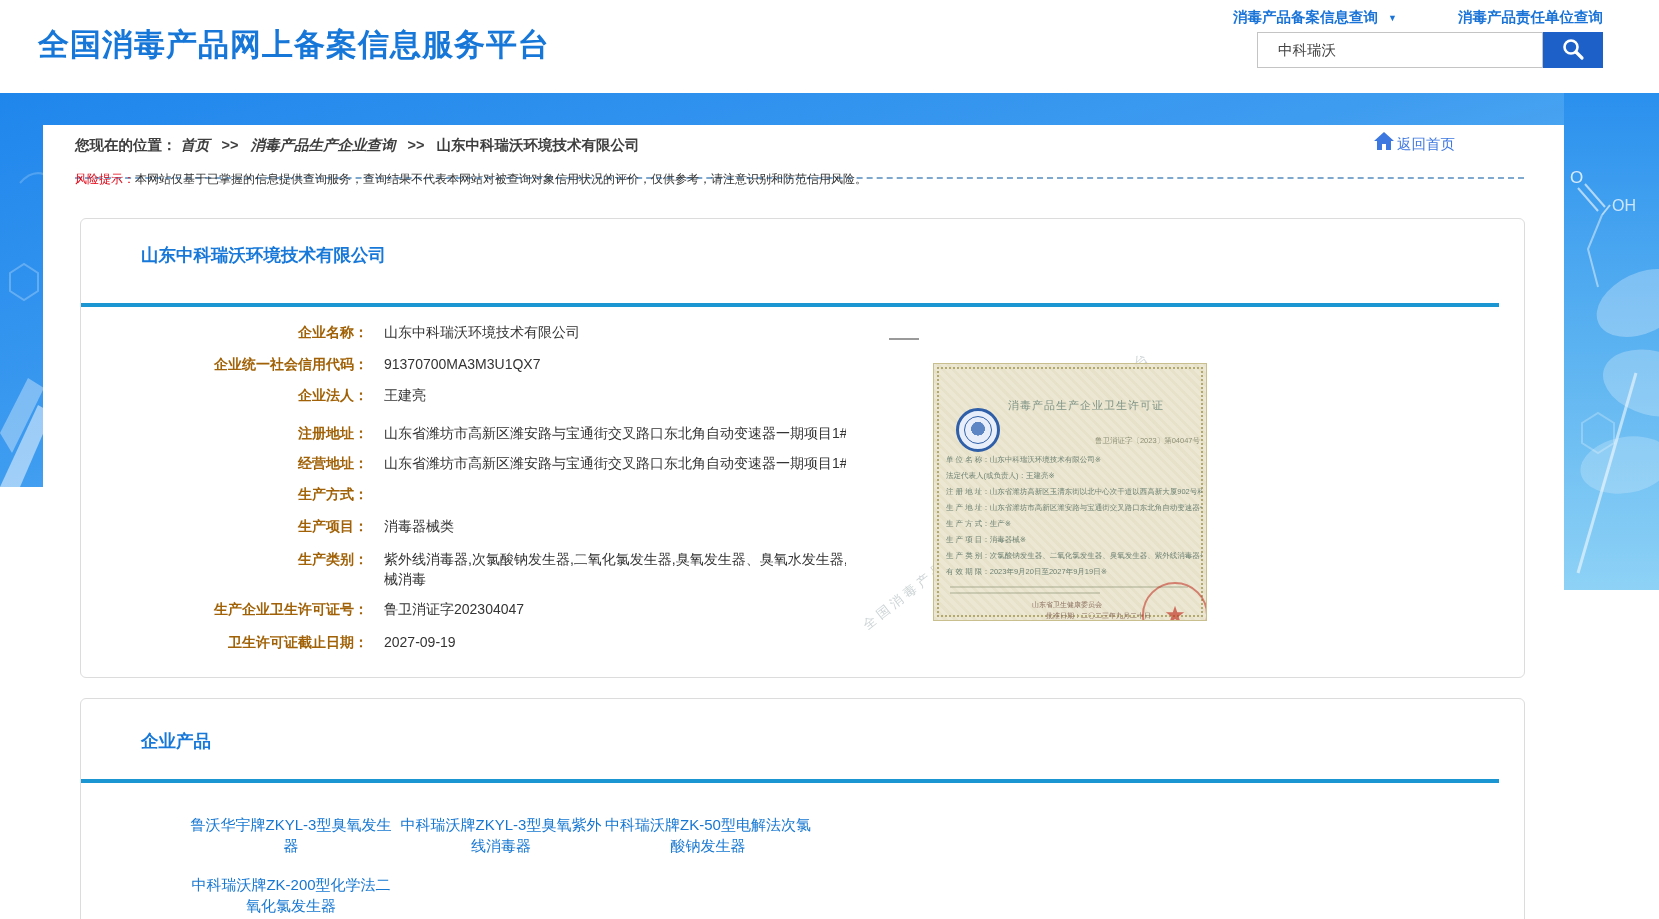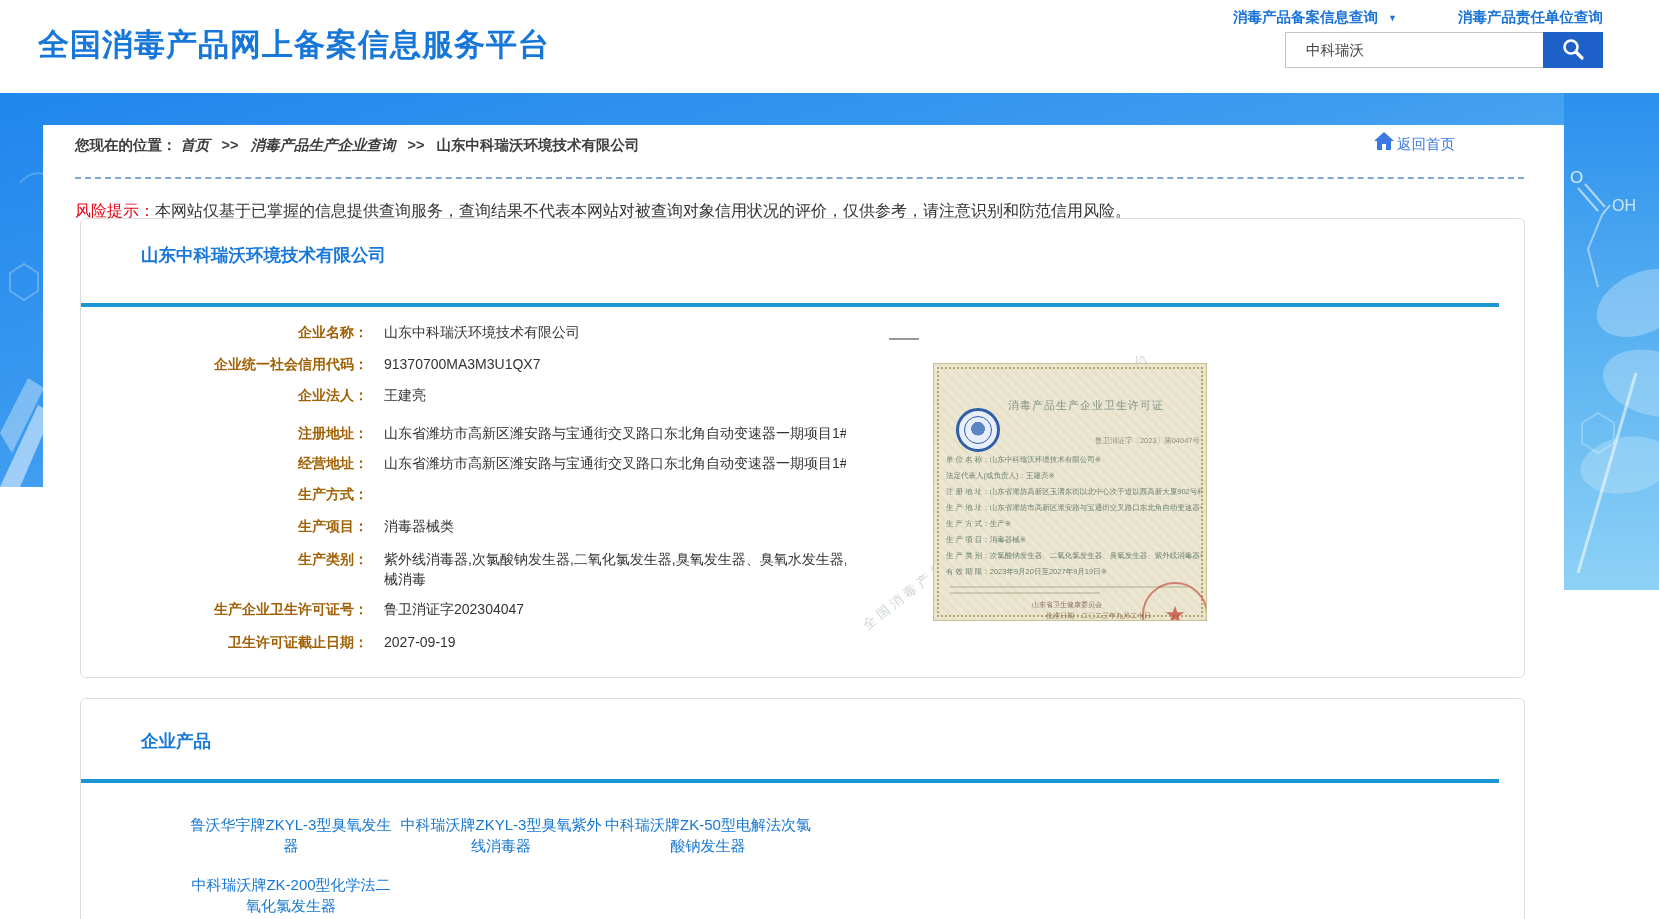--- a/index.html
+++ b/index.html
@@ -9,41 +9,41 @@
 
   
   .site-title { position:absolute; left:38px; top:24px; font-size:31px; font-weight:bold;
     color:#1677d9; letter-spacing:1px; }
   .top-nav { position:absolute; top:8px; right:56px; display:flex; align-items:center; gap:8px;
     font-size:14.5px; font-weight:bold; color:#1a74d8; }
   .top-nav a { color:#1a74d8; text-decoration:none; cursor:pointer;margin-left:43px; }
   .nav-arrow { font-size:9px; color:#1a74d8; margin:0 10px 0 2px; }
   .search-input { position:absolute; left:1257px; top:32px; width:286px; height:36px;
     border:1px solid #c4c4c4; padding-left:20px; font-size:14.5px; color:#444; outline:none;
-    font-family:"Liberation Sans","DejaVu Sans",sans-serif;margin-left:28px; }
+    font-family:"Liberation Sans","DejaVu Sans",sans-serif; }
   .search-btn { position:absolute; left:1543px; top:32px; width:60px; height:36px;
     background:#1c60c8; border:none; display:flex; align-items:center; justify-content:center; cursor:pointer; }
 
   
   .banner { position:absolute; left:0; top:93px; width:1659px; height:394px;
     background:linear-gradient(165deg,#1f86ec 0%,#3e9cf0 45%,#7cc7f4 100%); }
   .banner-right { position:absolute; left:1564px; top:93px; width:95px; height:497px;
     background:linear-gradient(180deg,#2a90ee 0%,#5fb5f1 55%,#8ed2f6 100%); }
 
   
   .container { position:absolute; left:43px; top:125px; width:1521px; height:794px;
     background:#fff; overflow:hidden; }
   .breadcrumb { position:absolute; left:32px; top:11px; font-size:14.5px; font-weight:bold; color:#3e3e3e; }
   .breadcrumb a { color:#3e3e3e; text-decoration:none; cursor:pointer;font-style:italic; }
   .crumb-sep { margin:0 8px; }
   .back-home { position:absolute; left:1330px; top:6px; display:flex; align-items:flex-end; gap:2px;
     color:#3d77e0; font-size:14.5px; text-decoration:none; cursor:pointer; }
   .dashed-line { position:absolute; left:32px; top:52px; width:1449px; height:0;
     border-top:2px dashed #7fa8cf; }
-  .risk-line { position:absolute; left:32px; top:76px; font-size:16px; color:#333; }
+  .risk-line { position:absolute; left:32px; top:46px; font-size:12px; color:#333; }
   .risk-label { color:#e50012; }
 
   
   .card { position:absolute; left:37px; width:1445px; background:#fff;
     border:1px solid #dcdcdc; border-radius:6px; }
   .card-1 { top:93px; height:460px; }
   .card-2 { top:573px; height:260px; }
   .card-title { position:absolute; left:60px; font-size:17.5px; font-weight:bold; color:#1778d9; }
   .card-1 .card-title { top:24px; }
   .card-2 .card-title { top:30px; }

